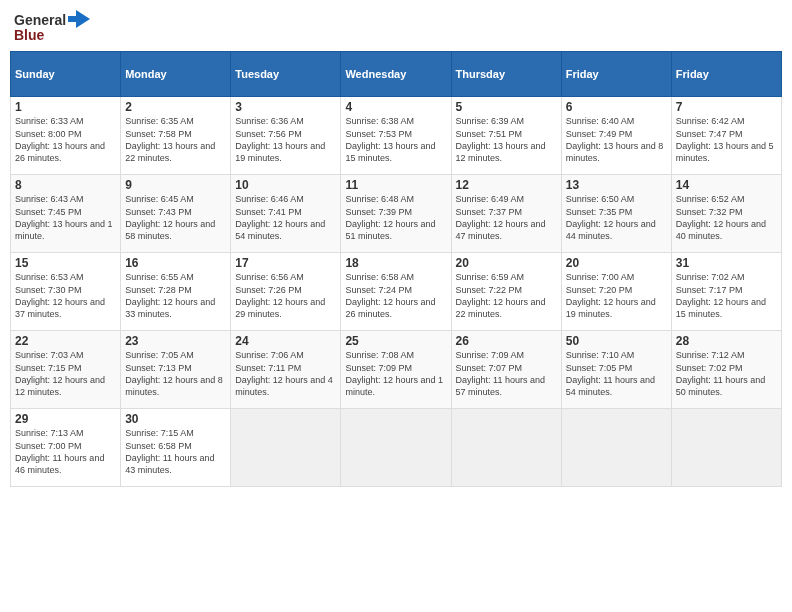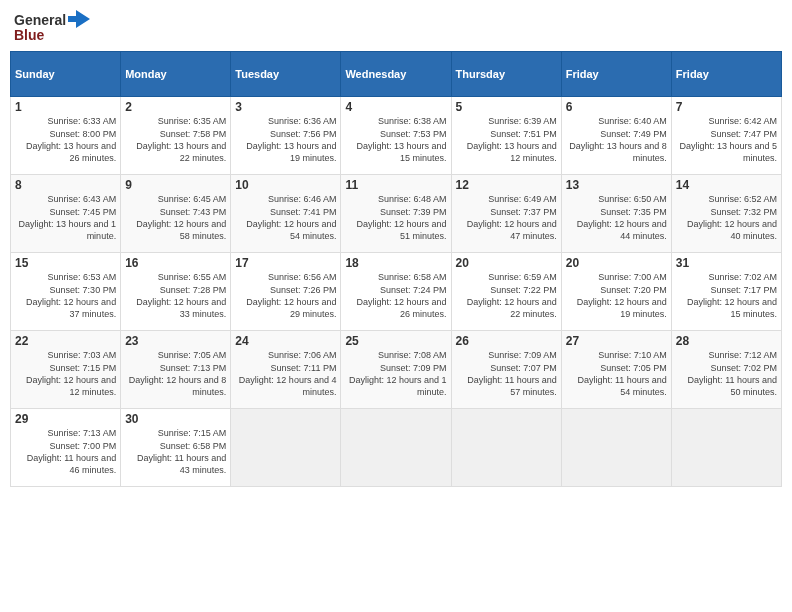--- a/index.html
+++ b/index.html
@@ -65,21 +65,20 @@
       font-size: 12px;
       font-weight: bold;
       color: #333;
       display: block;
       margin-bottom: 1px;
     }
     .day-info {
       font-size: 9px;
       color: #444;
       line-height: 1.35;
-      text-align: right;
     }
     td.empty {
       background: #f0f0f0;
     }
   </style>
 </head>
 <body>
 
 <div class="header">
   <div class="logo">
@@ -217,21 +216,21 @@
         </td>
         <td>
           <span class="day-num">25</span>
           <div class="day-info">Sunrise: 7:08 AM<br>Sunset: 7:09 PM<br>Daylight: 12 hours and 1 minute.</div>
         </td>
         <td>
           <span class="day-num">26</span>
           <div class="day-info">Sunrise: 7:09 AM<br>Sunset: 7:07 PM<br>Daylight: 11 hours and 57 minutes.</div>
         </td>
         <td>
-          <span class="day-num">27</span>
+          <span class="day-num">50</span>
           <div class="day-info">Sunrise: 7:10 AM<br>Sunset: 7:05 PM<br>Daylight: 11 hours and 54 minutes.</div>
         </td>
         <td>
           <span class="day-num">28</span>
           <div class="day-info">Sunrise: 7:12 AM<br>Sunset: 7:02 PM<br>Daylight: 11 hours and 50 minutes.</div>
         </td>
       </tr>
       <tr>
         <td>
           <span class="day-num">29</span>

